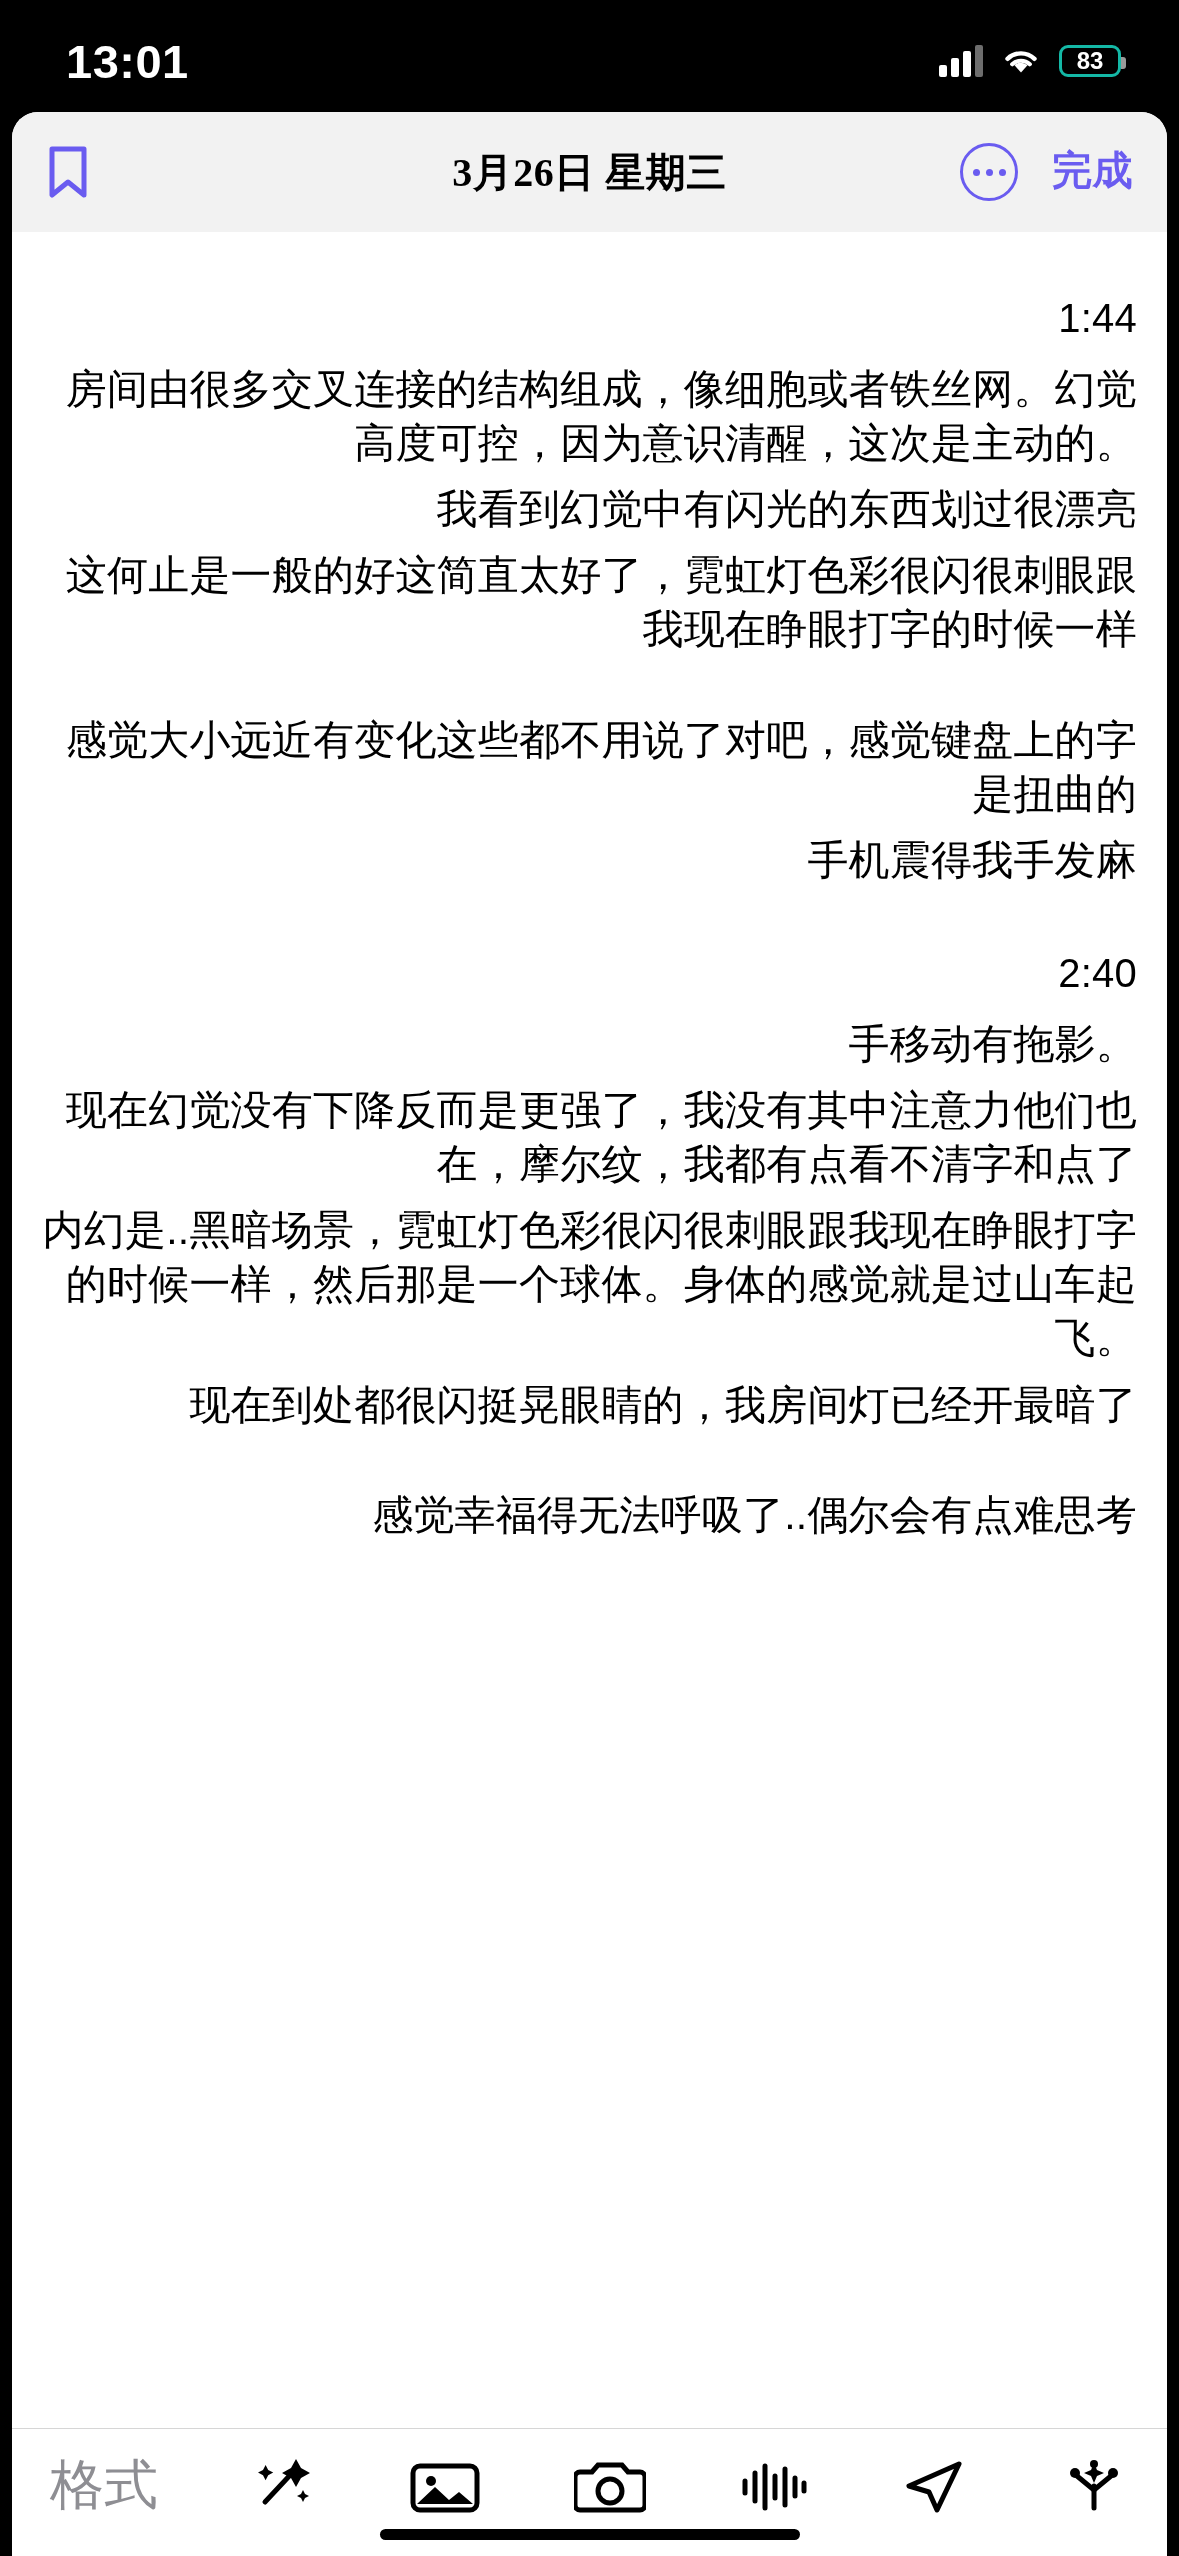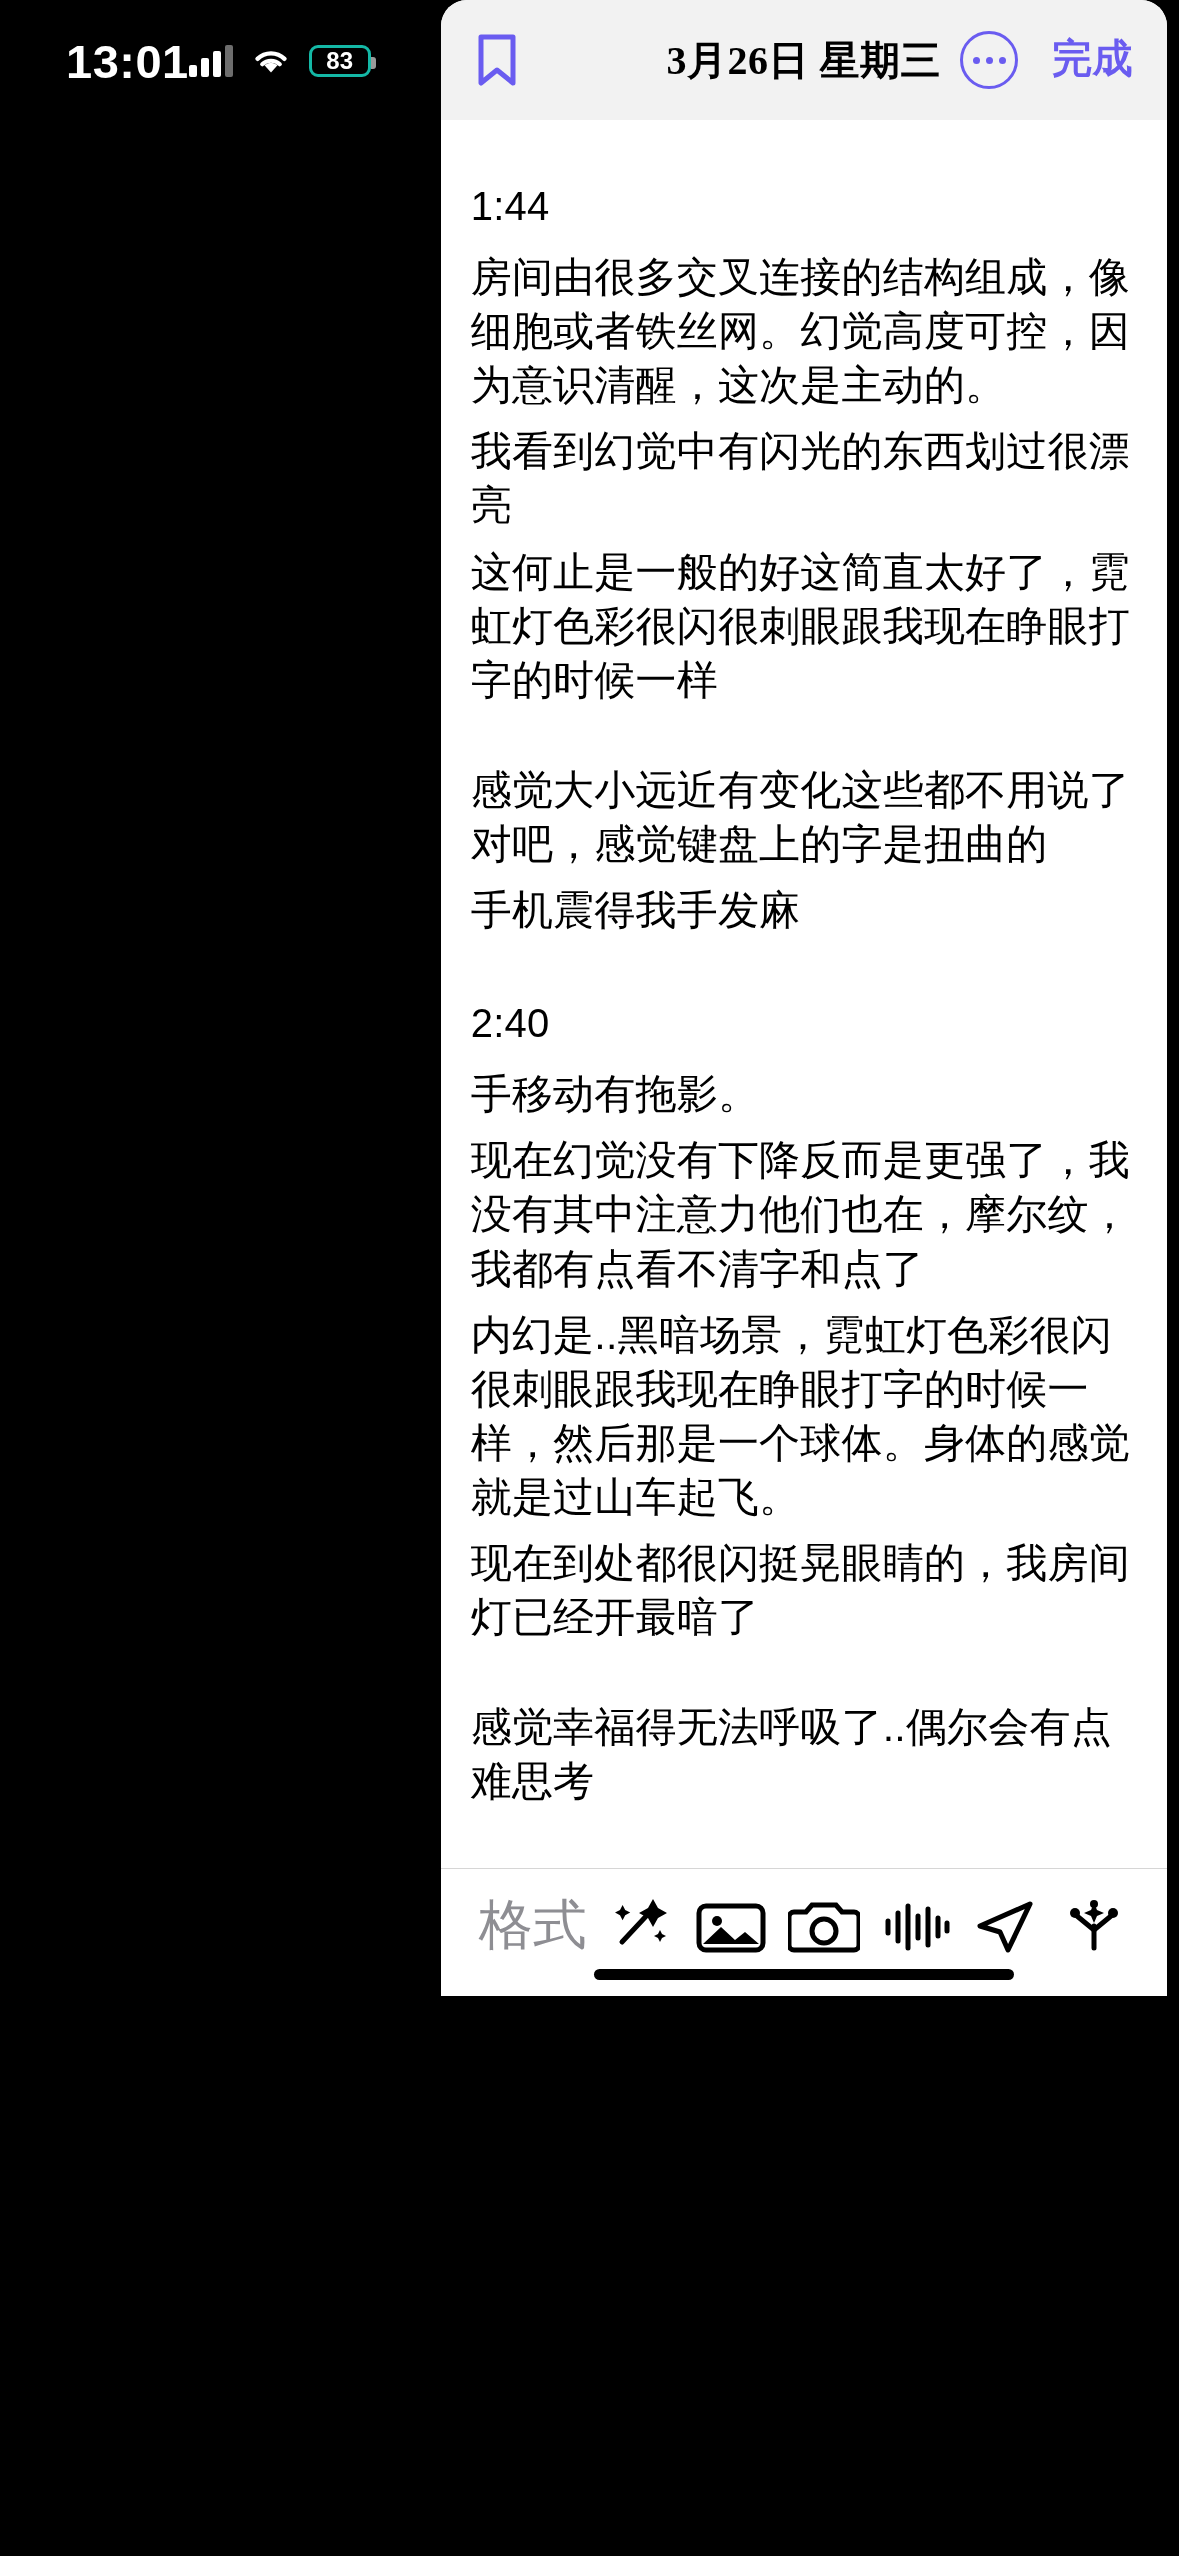--- a/index.html
+++ b/index.html
@@ -6,24 +6,24 @@
   html, body {
     width: 1179px;
     height: 2556px;
     background: #000;
     font-family: "Liberation Sans", sans-serif;
     overflow: hidden;
   }
   .phone {
     position: relative;
     width: 1179px;
-    height: 1996px;
+    height: 2556px;
     background: #000;
     display: flex;
-    flex-direction: row;
+    flex-direction: column;
   }
 
   
   .status-bar {
     height: 112px;
     flex: 0 0 112px;
     background: #000;
     color: #fff;
     display: flex;
     align-items: center;
@@ -145,20 +145,21 @@
     font-weight: 700;
     letter-spacing: 0.5px;
   }
 
   
   .note-body {
     flex: 1 1 auto;
     background: #fff;
     padding: 56px 30px 0 30px;
     overflow: hidden;
+    text-align: right;
   }
   .timestamp {
     font-size: 40px;
     color: #000;
     line-height: 1.5;
     margin-bottom: 14px;
     letter-spacing: 0.2px;
   }
   .para {
     font-size: 41px;

